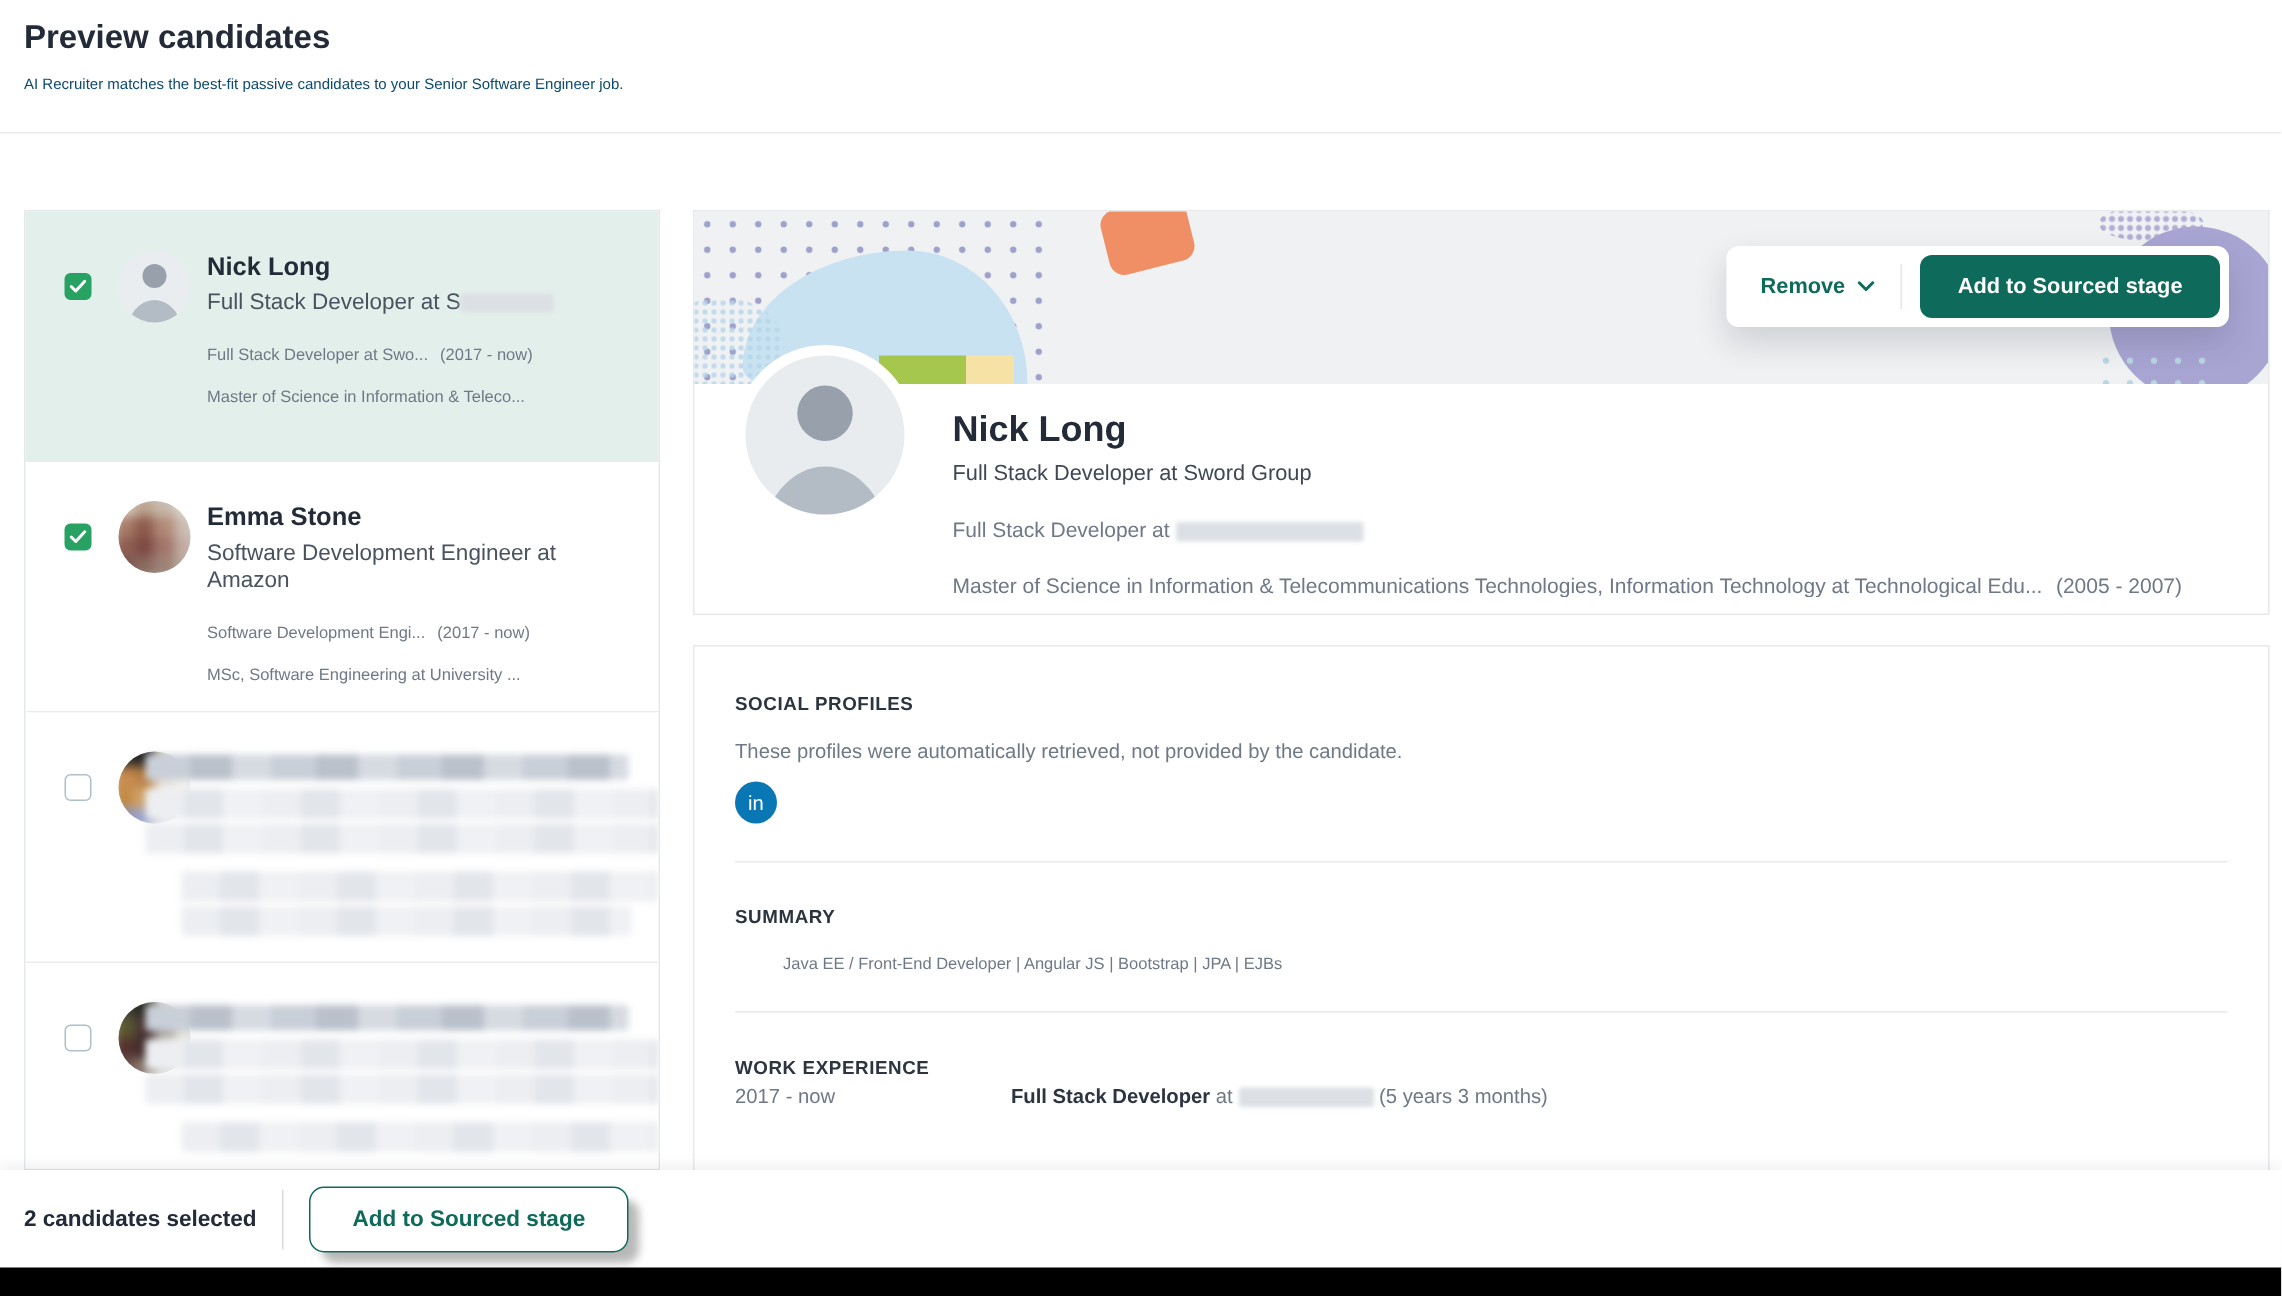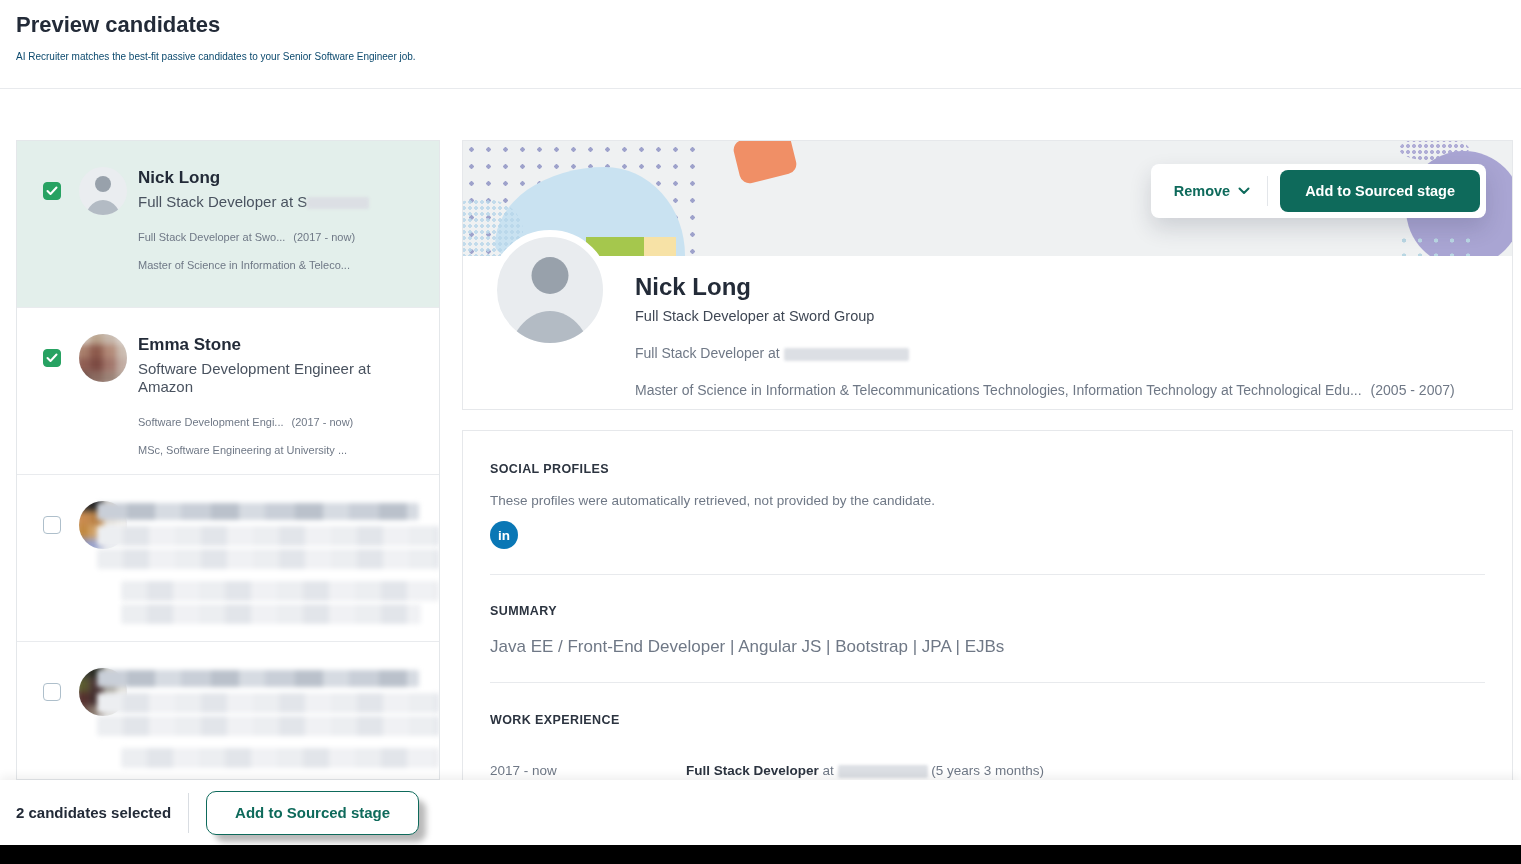--- a/index.html
+++ b/index.html
@@ -98,27 +98,27 @@
   .p-edu .edu-text { flex:0 1 auto; white-space:nowrap; overflow:hidden; }
   .p-edu .edu-dates { margin-left:9px; white-space:nowrap; }
 
   
   .details-card { position:absolute; left:462px; top:430px; width:1051px; height:352px;
       background:#fff; border:1px solid #e6e8eb; padding:0 27px; }
   .section-title { font-size:12.5px; font-weight:700; letter-spacing:.4px; color:#2c3440; }
   .social-section { padding-top:31px; }
   .social-note { margin-top:17px; font-size:13.5px; color:#6f7886; }
   .linkedin-icon { margin-top:13px; width:28px; height:28px; border-radius:50%;
-      background:var(--linkedin-blue,#0a77b5); color:#fff; font-size:13.5px; font-weight:700;
+      background:var(--linkedin-blue,#0a77b5); color:#fff; font-size:13.5px; font-weight:400;
       display:flex; align-items:center; justify-content:center; cursor:pointer; }
   .sec-divider { border:none; border-top:1px solid #e8eaed; margin-top:25px; }
   .summary-section { padding-top:29px; }
-  .summary-text { margin-top:19px; font-size:17px; color:#6f7886; }
+  .summary-text { margin-top:19px; font-size:11px; color:#6f7886;margin-left:32px; }
   .work-section { padding-top:30px; }
-  .work-row { margin-top:36px; display:flex; font-size:13.5px; color:#6f7886;gap:12px; }
+  .work-row { margin-top:4px; display:flex; font-size:13.5px; color:#6f7886; }
   .work-dates { width:184px; flex:0 0 auto; }
   .work-role b { color:#2c3440;text-align:center; }
 
   
   .bottom-bar { position:absolute; left:0; top:780px; width:100%; height:65px; background:#fff;
       box-shadow:0 -3px 10px rgba(0,0,0,.07); display:flex; align-items:center; padding-left:16px; z-index:10; }
   .selected-count { font-size:15px; font-weight:700; color:#232b38; }
   .footer-divider { width:1px; height:40px; background:#d9dde2; margin:0 17px; }
   .add-btn-outline { height:44px; padding:0 28px; background:#fff; border:1px solid var(--accent-teal,#0e6a5b);
       border-radius:10px; color:var(--accent-teal,#0e6a5b); font-family:inherit; font-size:15px; font-weight:700;

